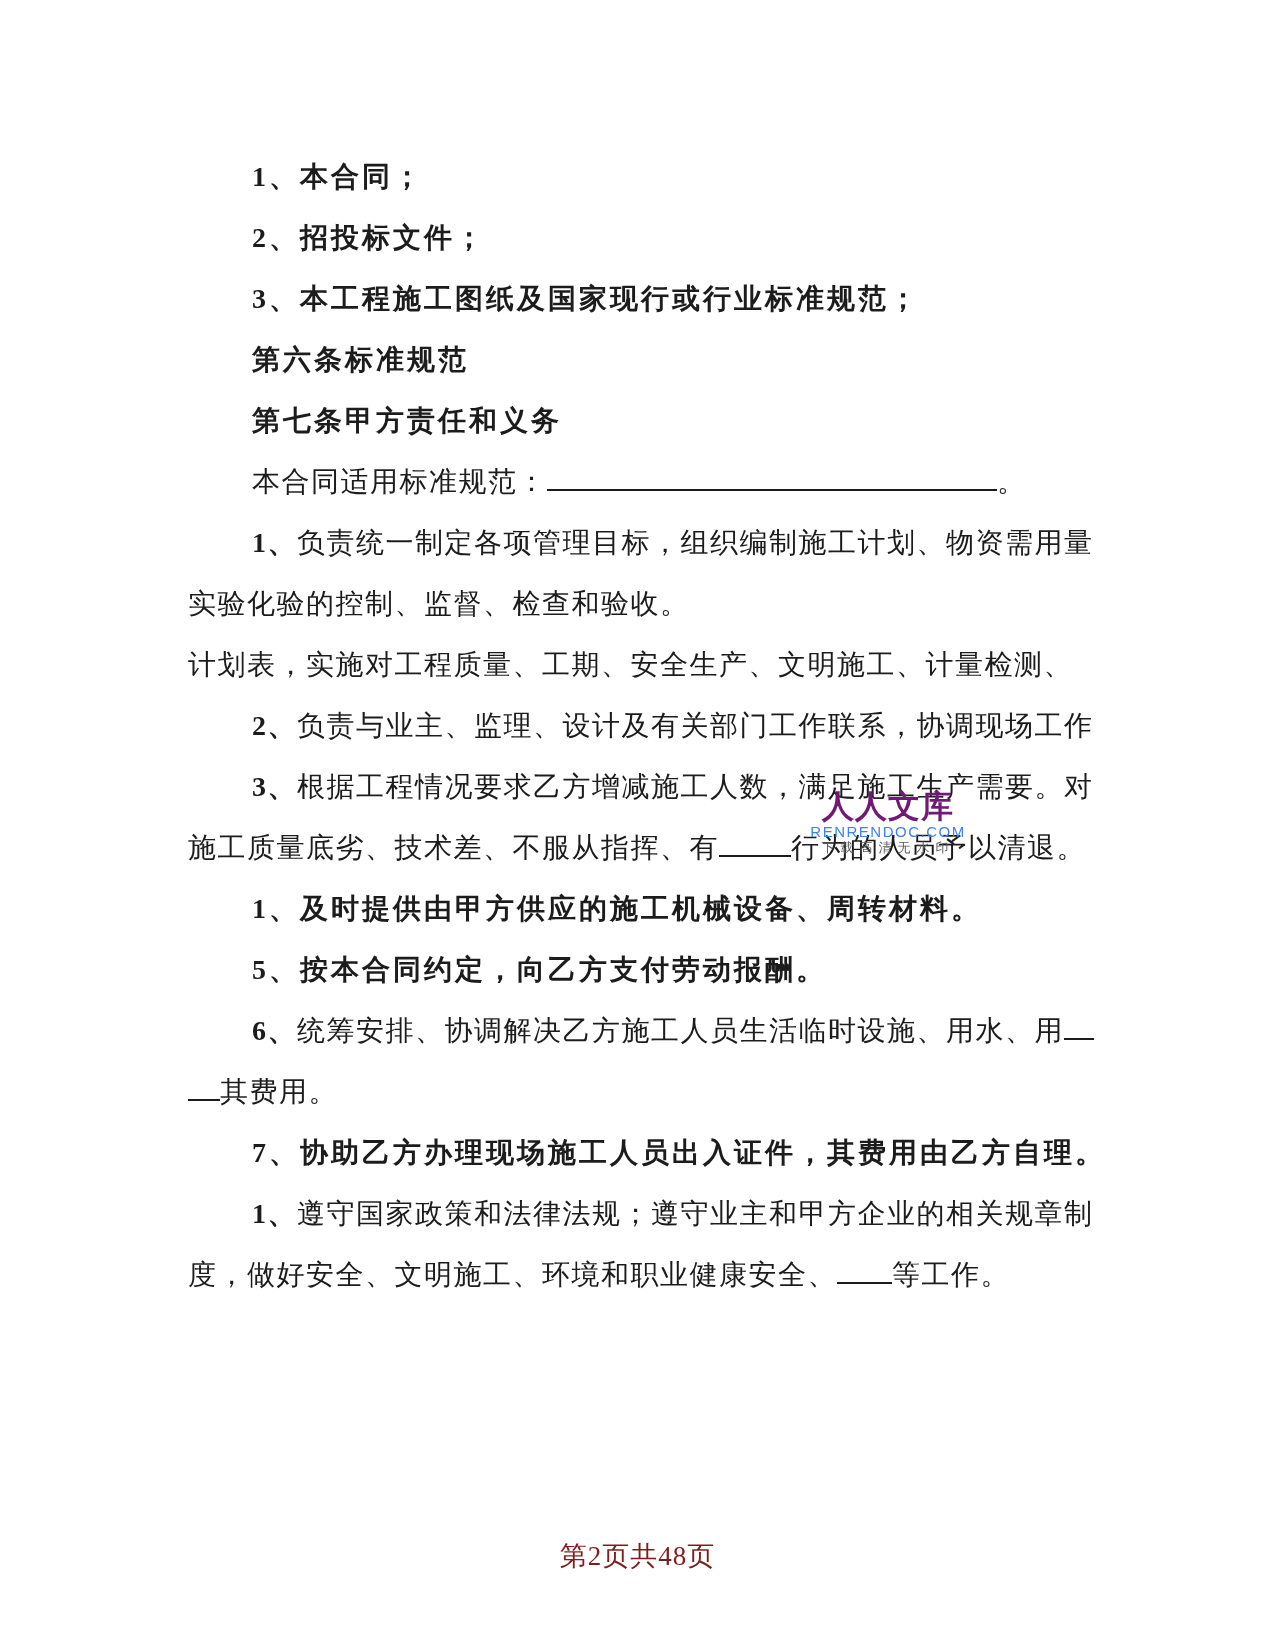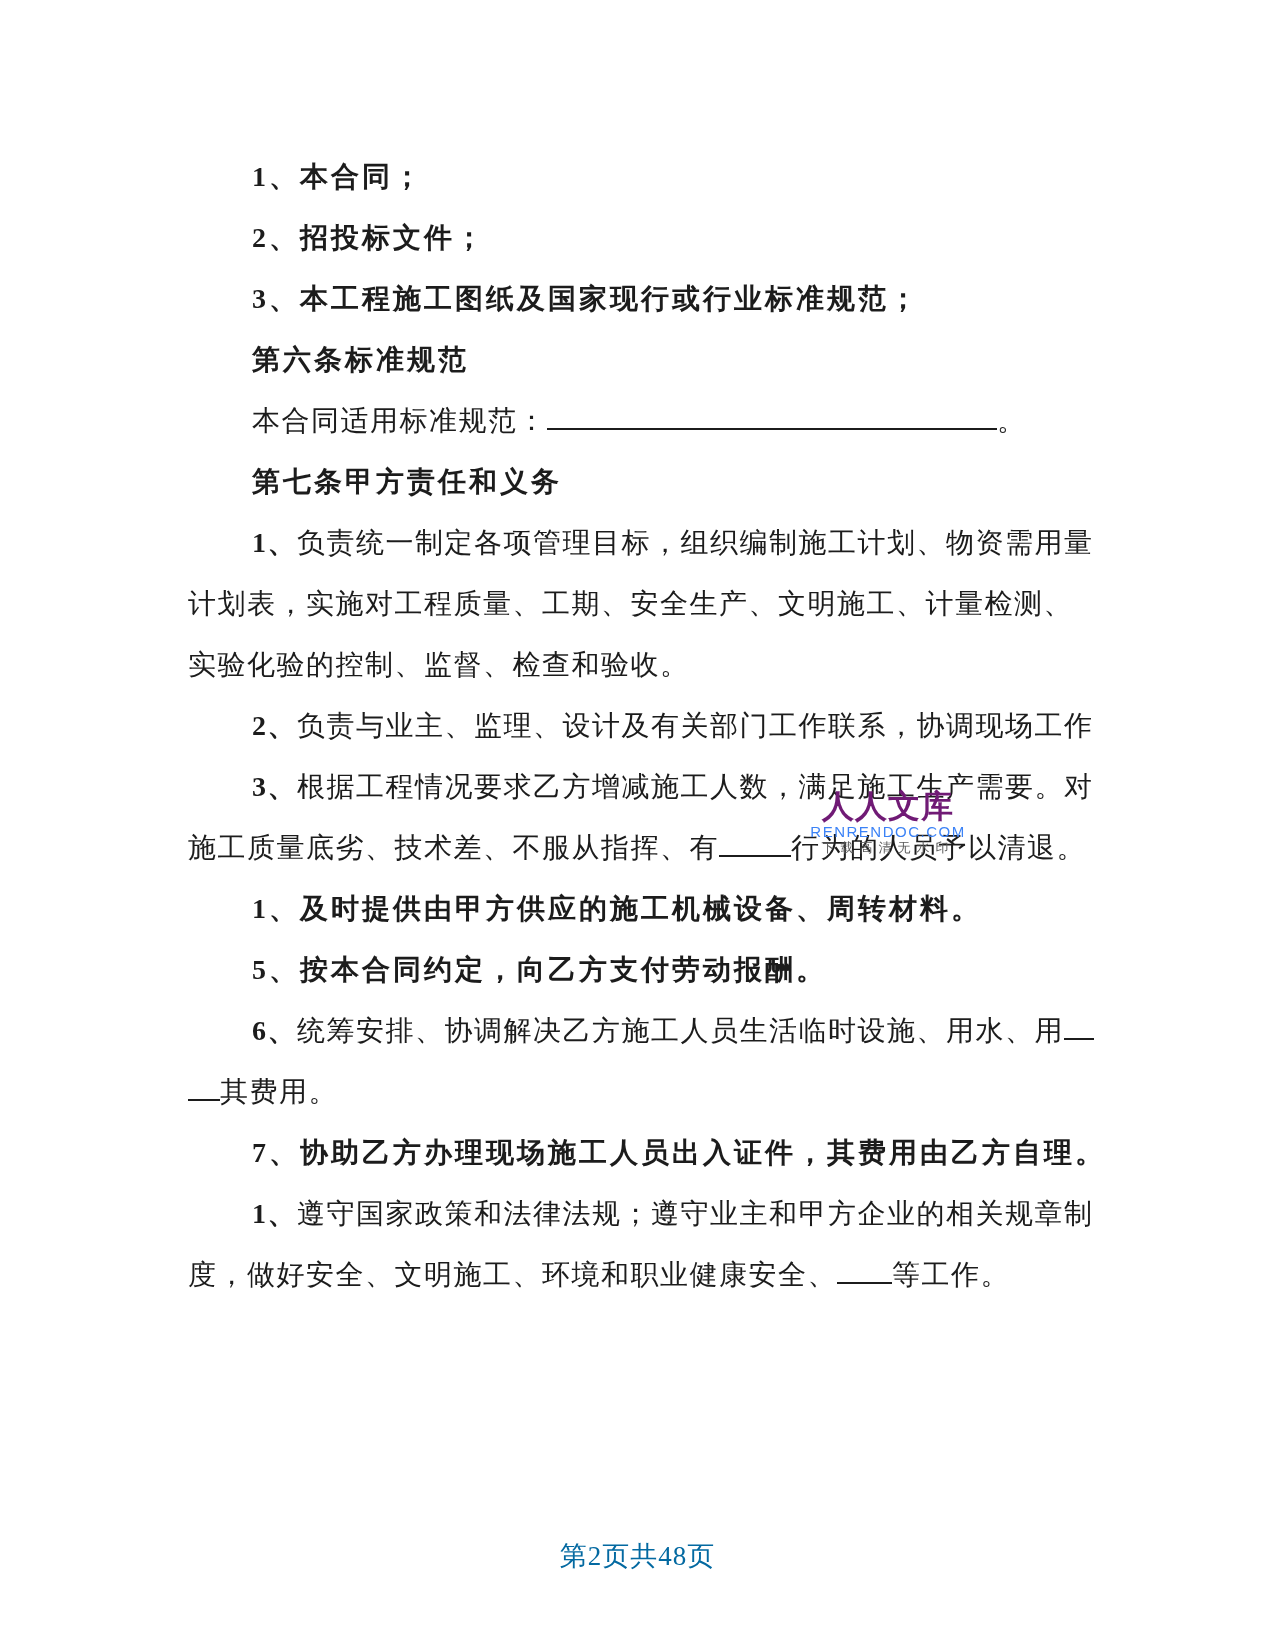--- a/index.html
+++ b/index.html
@@ -77,47 +77,47 @@
     text-align: center;
   }
   .footer {
     position: absolute;
     left: 0;
     top: 1538px;
     width: 100%;
     text-align: center;
     font-size: 27px;
     letter-spacing: 1px;
-    color: #0369a1;
+    color: #7f1d1d;
   }
 </style>
 </head>
 <body>
 
 <div class="page">
 
   <div class="body-text">
 
     <div class="line b ind"><span>1、本合同；</span></div>
 
     <div class="line b ind"><span>2、招投标文件；</span></div>
 
     <div class="line b ind"><span>3、本工程施工图纸及国家现行或行业标准规范；</span></div>
 
     <div class="line b ind"><span>第六条标准规范</span></div>
 
+    <div class="line b ind"><span>第七条甲方责任和义务</span></div>
+
     <div class="line ind"><span>本合同适用标准规范：</span><span class="blank w450"></span><span>。</span></div>
-
-    <div class="line b ind"><span>第七条甲方责任和义务</span></div>
 
     <div class="line ind"><span class="num">1、</span><span>负责统一制定各项管理目标，组织编制施工计划、物资需用量</span></div>
 
+    <div class="line"><span>实验化验的控制、监督、检查和验收。</span></div>
+
     <div class="line"><span>计划表，实施对工程质量、工期、安全生产、文明施工、计量检测、</span></div>
-
-    <div class="line"><span>实验化验的控制、监督、检查和验收。</span></div>
 
     <div class="line ind"><span class="num">2、</span><span>负责与业主、监理、设计及有关部门工作联系，协调现场工作</span></div>
 
 
     <div class="line ind"><span class="num">3、</span><span>根据工程情况要求乙方增减施工人数，满足施工生产需要。对</span></div>
 
     <div class="line"><span>施工质量底劣、技术差、不服从指挥、有</span><span class="blank w72"></span><span>行为的人员予以清退。</span></div>
 
     <div class="line b ind"><span>1、及时提供由甲方供应的施工机械设备、周转材料。</span></div>
 

